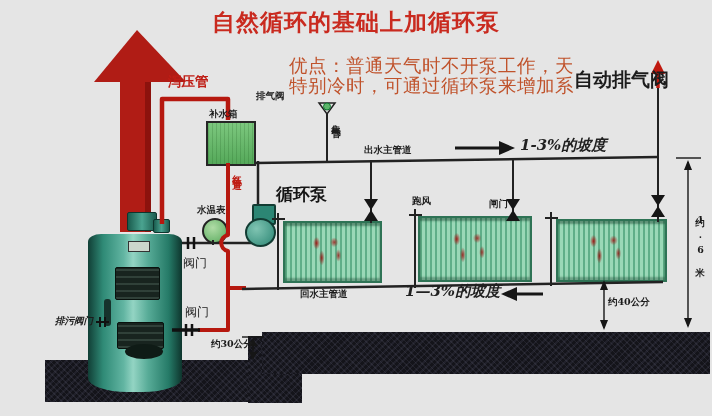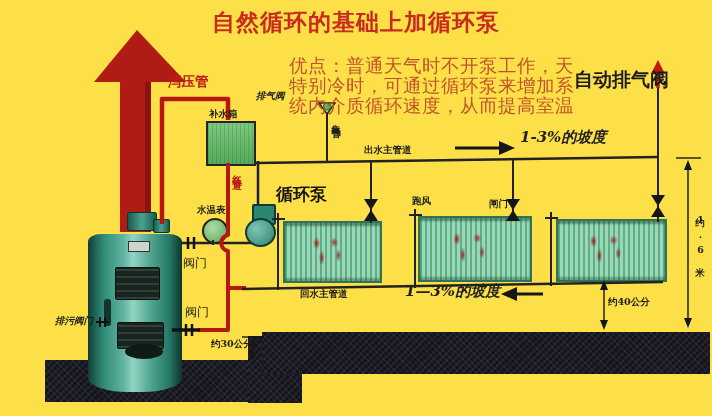--- a/index.html
+++ b/index.html
@@ -1,18 +1,18 @@
 <!DOCTYPE html>
 <html><head>
 <meta charset="utf-8">
 <style>
   html,body{margin:0;padding:0;background:#ffffff;}
   #stage{
     position:relative;width:712px;height:416px;overflow:hidden;
-    background:#fde047;font-family:"DejaVu Serif","Liberation Serif",serif;
+    background:#e5e5e5;font-family:"DejaVu Serif","Liberation Serif",serif;
   }
   svg{position:absolute;left:0;top:0;}
   .layer{position:absolute;left:0;top:0;width:712px;height:416px;}
   
   .ground{
     position:absolute;background:#14141a;
     background-image:
       repeating-linear-gradient(45deg, rgba(160,160,190,.10) 0 1px, transparent 1px 4px),
       repeating-linear-gradient(-45deg, rgba(70,70,90,.25) 0 2px, transparent 2px 5px);
   }
@@ -199,31 +199,30 @@
       <line x1="242" y1="337" x2="264" y2="337"></line>
       <line x1="253" y1="339" x2="253" y2="358"></line>
       <polygon points="249,346 253,338 257,346" fill="#161616" stroke="none"></polygon>
       <polygon points="249,352 253,360 257,352" fill="#161616" stroke="none"></polygon>
     </g>
   </svg>
 
   <div class="lbl title" style="left:212px;top:10px;">自然循环的基础上加循环泵</div>
   <div class="lbl note" style="left:289px;top:56px;">优点：普通天气时不开泵工作，天</div>
   <div class="lbl note" style="left:289px;top:76px;">特别冷时，可通过循环泵来增加系</div>
-  <div class="lbl note" style="left:289px;top:96px;">统内介质循环速度，从而提高室温</div>
 
   <div class="lbl mid red" style="left:168px;top:74px;">泻压管</div>
   <div class="lbl sm" style="left:209px;top:109px;">补水箱</div>
-  <div class="lbl sm" style="left:256px;top:91px;font-style:italic;">排气阀</div>
+  <div class="lbl sm" style="left:256px;top:91px;">排气阀</div>
   <div class="lbl sm vert" style="left:331px;top:117px;">集气管</div>
   <div class="lbl sm vert red" style="left:232px;top:167px;">红色管道</div>
   <div class="lbl sm" style="left:197px;top:205px;">水温表</div>
   <div class="lbl big" style="left:276px;top:186px;">循环泵</div>
   <div class="lbl sm" style="left:364px;top:145px;">出水主管道</div>
-  <div class="lbl slope" style="left:520px;top:130px;">1-3%的坡度</div>
+  <div class="lbl slope" style="left:520px;top:138px;">1-3%的坡度</div>
   <div class="lbl mid" style="left:574px;top:70px;font-size:19px;">自动排气阀</div>
   <div class="lbl sm" style="left:412px;top:196px;">跑风</div>
   <div class="lbl sm" style="left:489px;top:199px;">闸门</div>
   <div class="lbl" style="left:183px;top:257px;font-size:12px;">阀门</div>
   <div class="lbl" style="left:185px;top:306px;font-size:12px;">阀门</div>
   <div class="lbl sm" style="left:55px;top:316px;font-style:italic;">排污阀门</div>
   <div class="lbl sm" style="left:300px;top:289px;">回水主管道</div>
   <div class="lbl slope" style="left:405px;top:284px;">1—3%的坡度</div>
   <div class="lbl sm" style="left:211px;top:339px;">约30公分</div>
   <div class="lbl sm" style="left:608px;top:297px;">约40公分</div>

